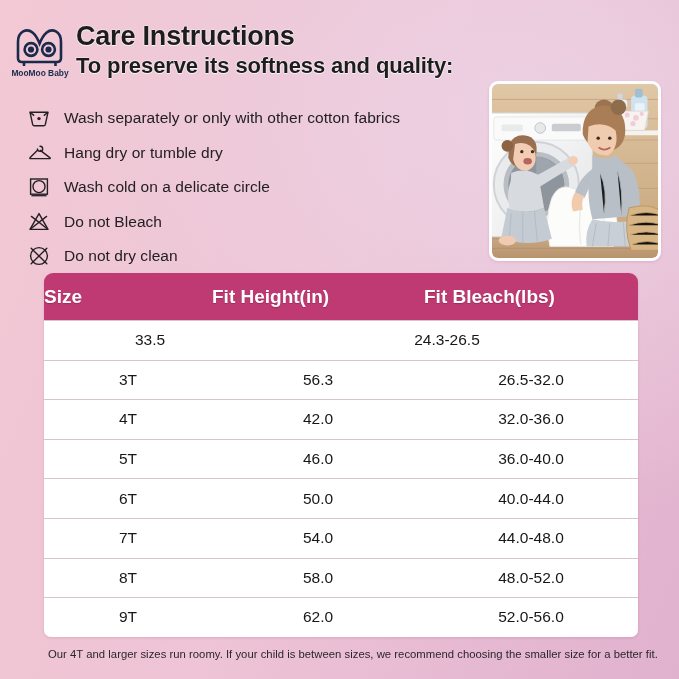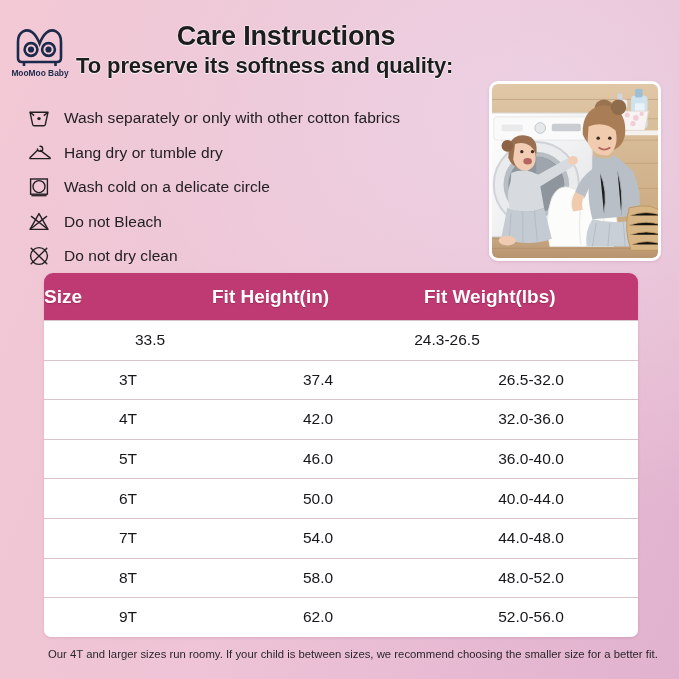--- a/index.html
+++ b/index.html
@@ -42,21 +42,20 @@
   }
   #care-title {
     font-size: 27px;
     font-weight: bold;
     color: #1d1d1d;
     letter-spacing: -0.2px;
     line-height: 1.08;
     text-shadow: 0 1px 0 rgba(255,255,255,0.75), 0 -1px 0 rgba(255,255,255,0.35),
                  1px 0 0 rgba(255,255,255,0.4), -1px 0 0 rgba(255,255,255,0.4);
     margin: 0;
-    text-align: center;
   }
   #care-subtitle {
     font-size: 22px;
     font-weight: bold;
     color: #1d1d1d;
     letter-spacing: -0.1px;
     line-height: 1.2;
     margin: 2px 0 0 0;
     text-shadow: 0 1px 0 rgba(255,255,255,0.75), 0 -1px 0 rgba(255,255,255,0.35),
                  1px 0 0 rgba(255,255,255,0.4), -1px 0 0 rgba(255,255,255,0.4);
@@ -359,30 +358,30 @@
 
         <rect x="0" y="0" width="172" height="180" fill="url(#wood)" opacity="0"></rect>
       </svg>
     </div>
   </div>
 
   <div id="size-table">
     <div class="t-head">
       <div class="cell c-size">Size</div>
       <div class="cell c-height">Fit Height(in)</div>
-      <div class="cell c-weight">Fit Weight(lbs)</div>
+      <div class="cell c-weight">Fit Bleach(lbs)</div>
     </div>
 
     <div class="t-row">
       <div class="cell c-height">33.5</div>
       <div class="cell c-weight">24.3-26.5</div>
     </div>
     <div class="t-row">
       <div class="cell c-size">3T</div>
-      <div class="cell c-height">37.4</div>
+      <div class="cell c-height">56.3</div>
       <div class="cell c-weight">26.5-32.0</div>
     </div>
     <div class="t-row">
       <div class="cell c-size">4T</div>
       <div class="cell c-height">42.0</div>
       <div class="cell c-weight">32.0-36.0</div>
     </div>
     <div class="t-row">
       <div class="cell c-size">5T</div>
       <div class="cell c-height">46.0</div>

